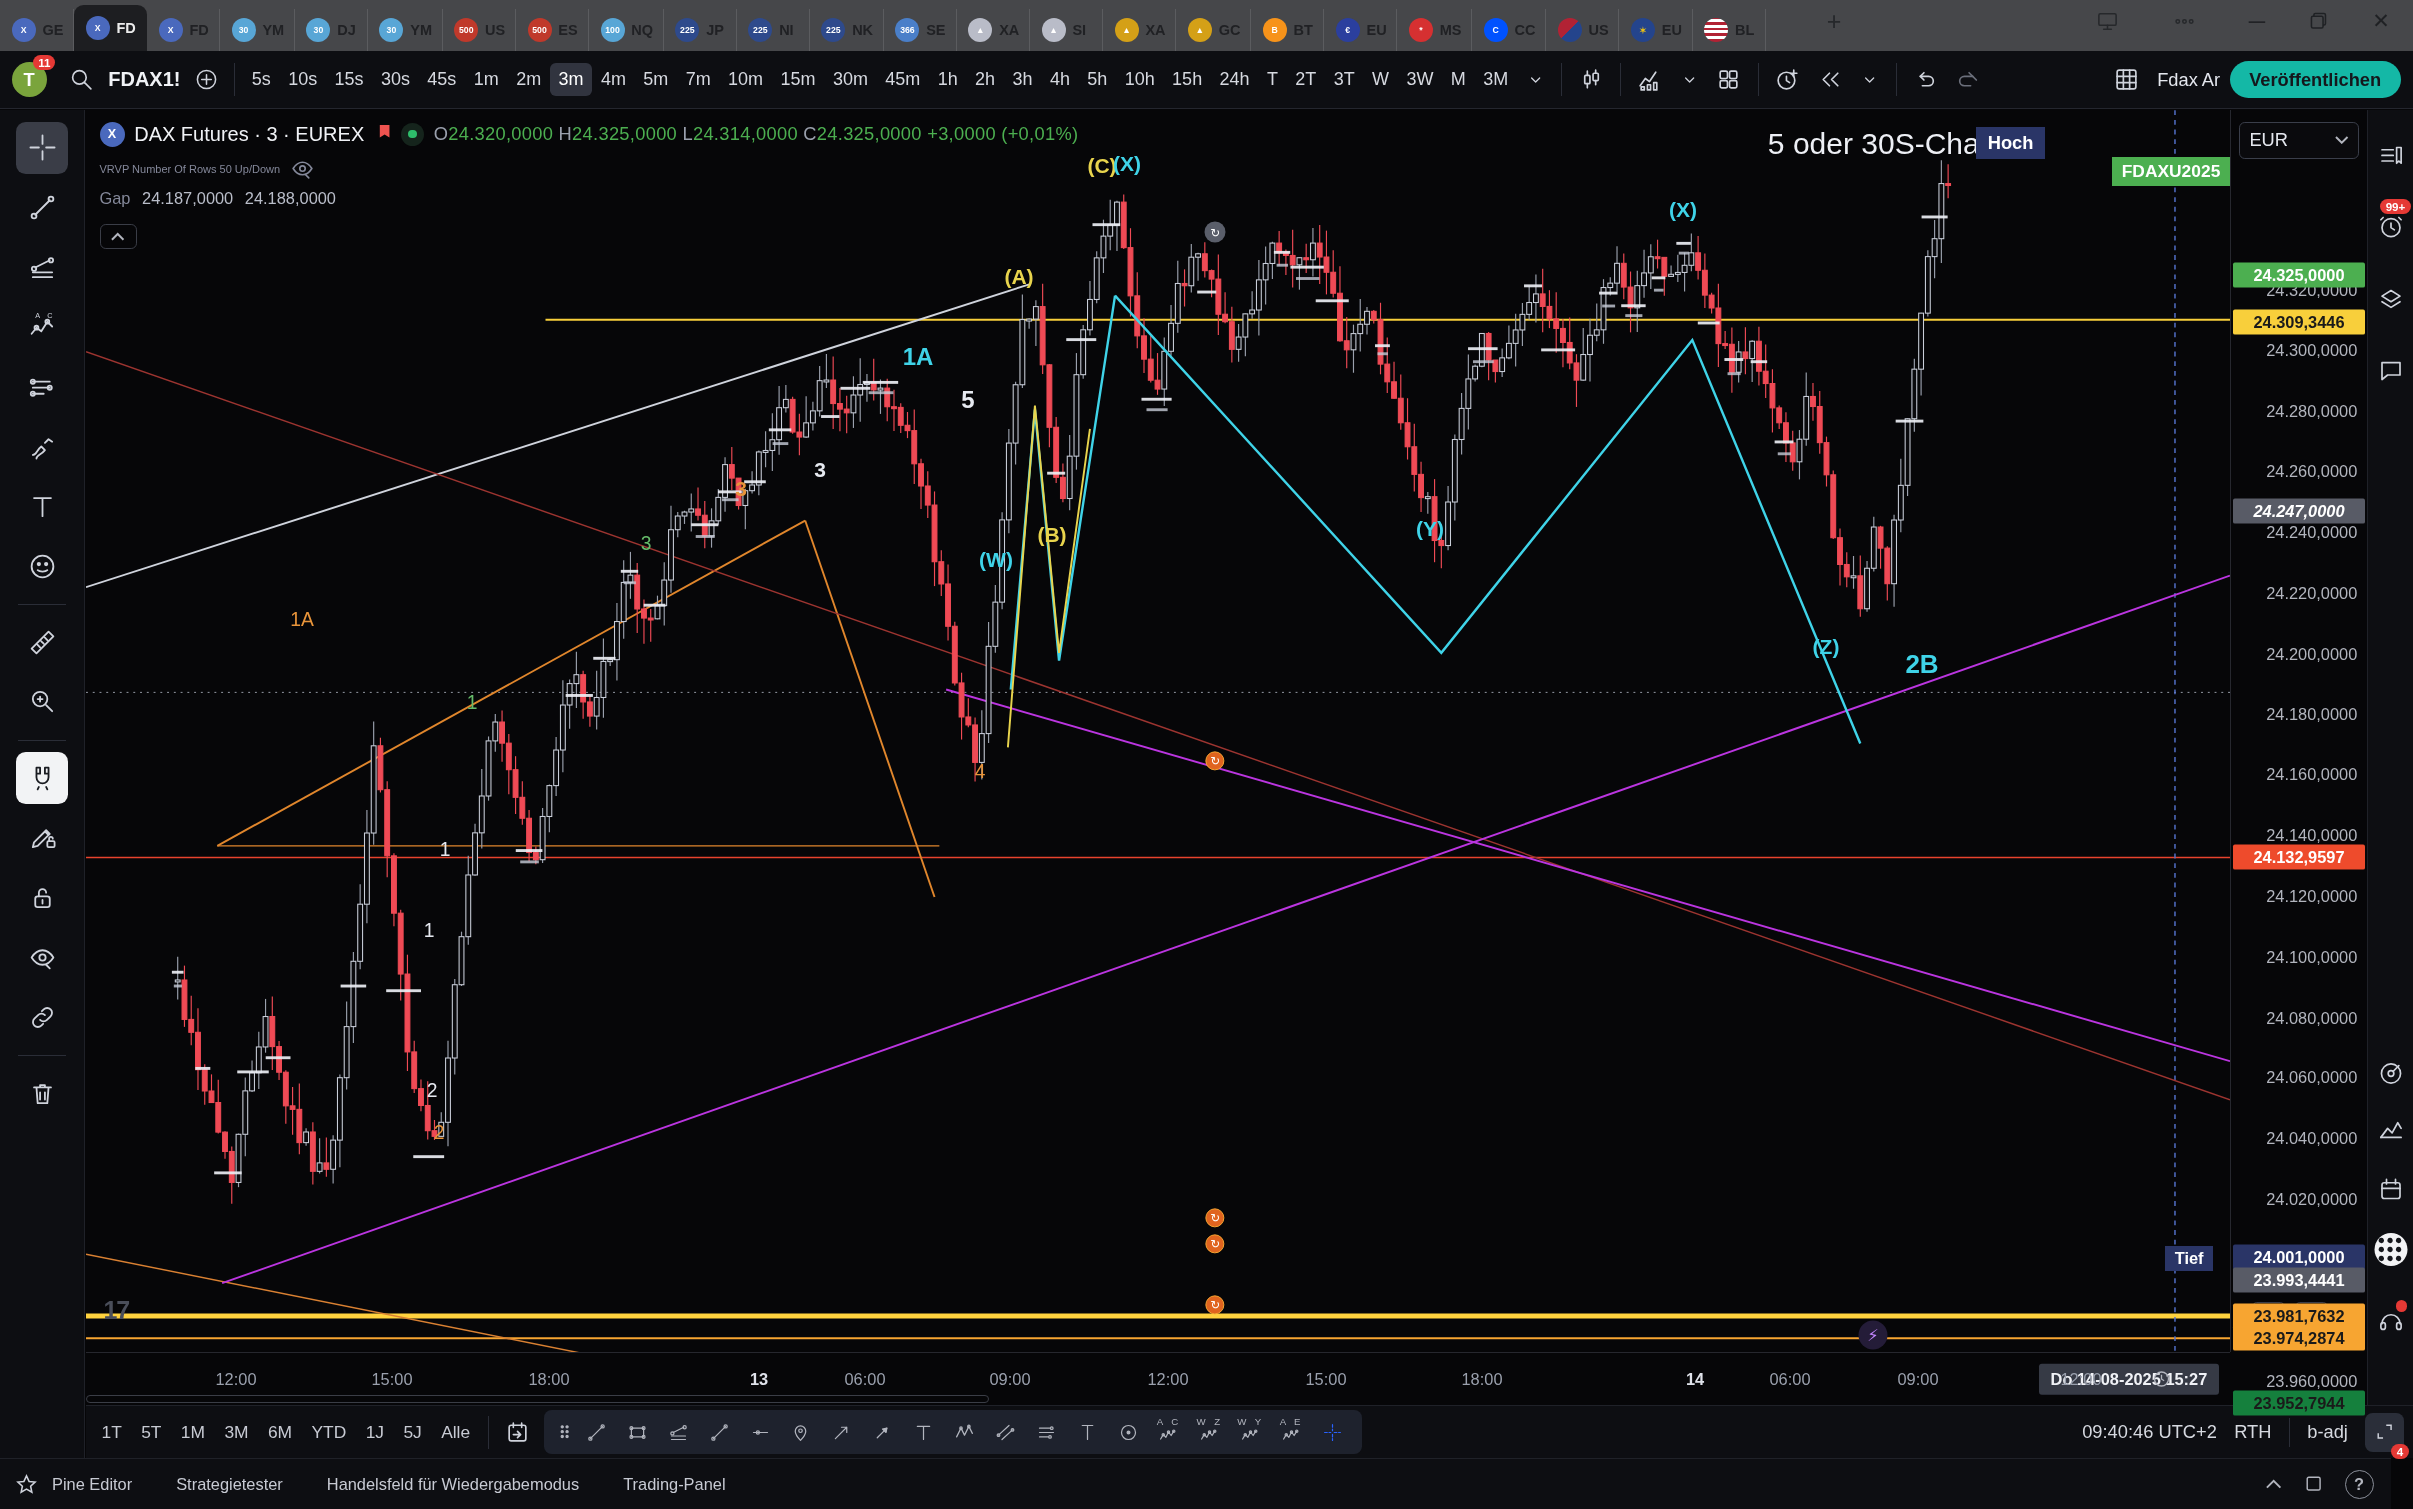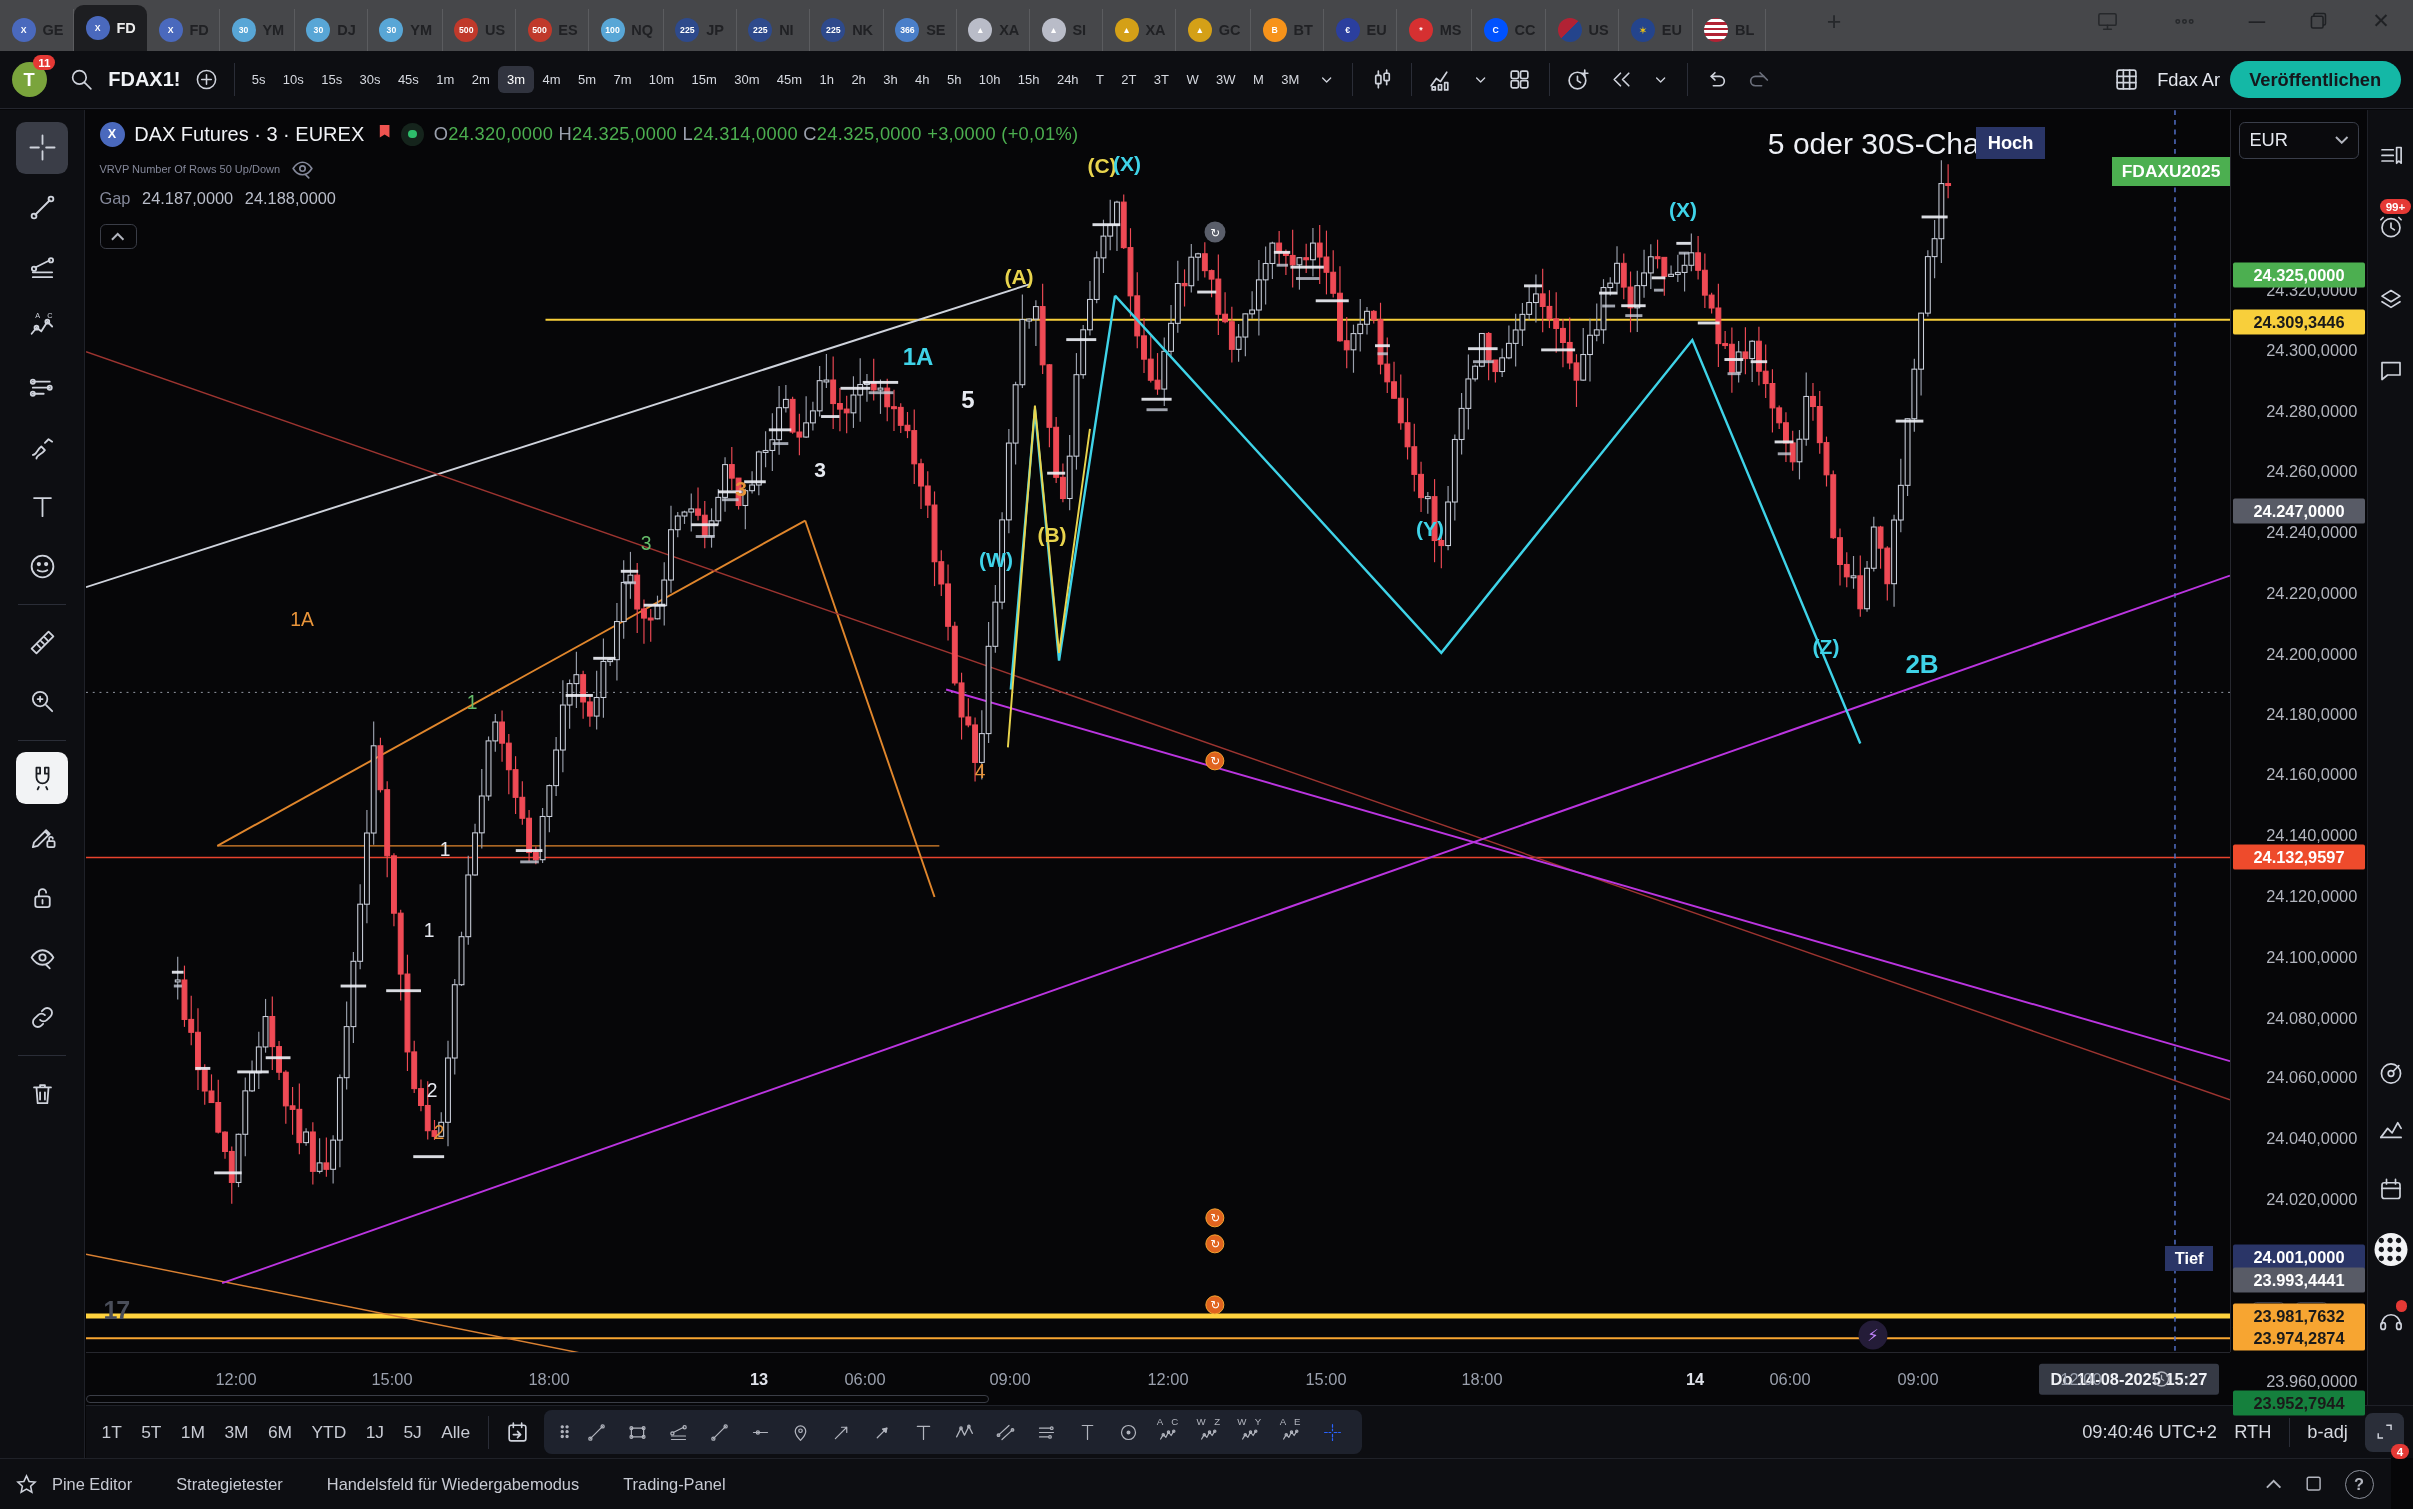--- a/index.html
+++ b/index.html
@@ -11,21 +11,21 @@
   #tabbar { position:absolute; left:0; top:0; width:2414px; height:51px; background:#46474a; display:flex; align-items:flex-end; }
   .btab { position:relative; height:42px; display:flex; align-items:center; gap:6.8px; padding:0 9.7px 0 11.6px; min-width:73px; max-width:75px; color:#202124; font-size:14.5px; font-weight:700; border-right:1px solid #5b5c5f; cursor:pointer; }
   .btab.active { background:#1d1e21; color:#ececec; border-radius:9.7px 9.7px 0 0; height:46px; border-right:none; }
   .favi { width:24px; height:24px; min-width:24px; border-radius:50%; display:flex; align-items:center; justify-content:center; font-size:8.7px; font-weight:700; color:#fff; }
   .btab .lbl { overflow:hidden; white-space:nowrap; }
   .tb-ctl { position:absolute; top:0; height:42px; display:flex; align-items:center; justify-content:center; color:#222; cursor:pointer; }
 
   
   #toolbar { position:absolute; left:0; top:51px; width:2414px; height:58px; background:#0d0e12; border-bottom:1px solid #24262e; display:flex; align-items:center; color:#d6d9e0; }
   .tool-sep { width:1px; height:33px; background:#2a2d37; margin:0 7.7px; }
-  .tf { padding:5.8px 8.7px; font-size:13px; color:#d6d9e0; border-radius:5.8px; cursor:pointer; }
+  .tf { padding:5.8px 8.7px; font-size:18px; color:#d6d9e0; border-radius:5.8px; cursor:pointer; }
   .tf.active { background:#31343f; color:#fff; }
   .tbtn { display:flex; align-items:center; justify-content:center; padding:0 8.7px; height:39px; border-radius:5.8px; cursor:pointer; color:#cfd3dc; }
   #avatar { position:relative; width:35px; height:35px; border-radius:50%; background:#7aa43c; color:#fff; display:flex; align-items:center; justify-content:center; font-size:18.3px; font-weight:700; margin:0 13.5px 0 11.6px; cursor:pointer; }
   #avatar .nbadge { position:absolute; top:-6.8px; right:-8.7px; background:#e53935; color:#fff; font-size:11.6px; font-weight:700; border-radius:8.7px; padding:1px 4.8px; }
   #symbol { font-size:20px; font-weight:700; color:#f0f2f6; margin:0 5.8px; cursor:pointer; }
   #publish { background:#14b8a6; color:#15171c; font-size:18.3px; font-weight:600; border-radius:19.3px; padding:7.7px 19.3px; margin:0 13.5px 0 9.7px; cursor:pointer; white-space:nowrap; }
   #layoutname { font-size:18.3px; color:#e4e7ee; margin-left:9.7px; cursor:pointer; white-space:nowrap; }
 
   
   #lefttools { position:absolute; left:0; top:110px; width:85px; height:1348px; background:#0d0e12; border-right:1px solid #1f2128; display:flex; flex-direction:column; align-items:center; padding-top:7.7px; }
@@ -1163,21 +1163,21 @@
       <div class="ptick" style="top: 725px;">24.140,0000</div>
       <div class="ptick" style="top: 786px;">24.120,0000</div>
       <div class="ptick" style="top: 847px;">24.100,0000</div>
       <div class="ptick" style="top: 908px;">24.080,0000</div>
       <div class="ptick" style="top: 967px;">24.060,0000</div>
       <div class="ptick" style="top: 1028px;">24.040,0000</div>
       <div class="ptick" style="top: 1089px;">24.020,0000</div>
       <div class="ptick" style="top: 1271px;">23.960,0000</div>
       <div class="pbadge" style="top: 165px; background: rgb(76, 175, 80); color: rgb(255, 255, 255);">24.325,0000</div>
       <div class="pbadge" style="top: 212px; background: rgb(248, 207, 59); color: rgb(26, 26, 26);">24.309,3446</div>
-      <div class="pbadge" style="top: 401px; background: rgb(88, 91, 102); color: rgb(255, 255, 255);">24.247,0000</div>
+      <div class="pbadge" style="top: 401px; background: rgb(88, 91, 102); color: rgb(255, 255, 255); font-style: italic;">24.247,0000</div>
       <div class="pbadge" style="top: 747px; background: rgb(238, 75, 44); color: rgb(255, 255, 255);">24.132,9597</div>
       <div class="pbadge" style="top: 1147px; background: rgb(42, 53, 103); color: rgb(255, 255, 255);">24.001,0000</div>
       <div class="pbadge" style="top: 1170px; background: rgb(88, 91, 102); color: rgb(255, 255, 255);">23.993,4441</div>
       <div class="pbadge" style="top: 1206px; background: rgb(247, 165, 49); color: rgb(26, 26, 26);">23.981,7632</div>
       <div class="pbadge" style="top: 1228px; background: rgb(247, 165, 49); color: rgb(26, 26, 26);">23.974,2874</div>
       <div class="pbadge" style="top: 1293px; background: #15803d; color: rgb(26, 26, 26);">23.952,7944</div>
     </div>
   <div id="tiefbadge" style="left:2165px; top:1246px;">Tief</div>
 
   <div id="rightbar">

